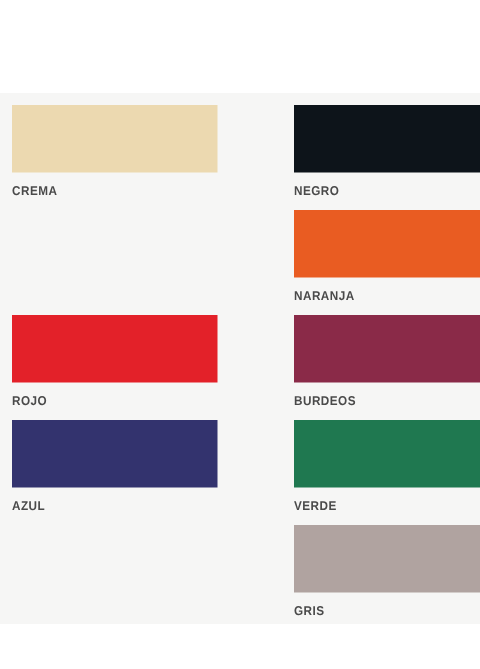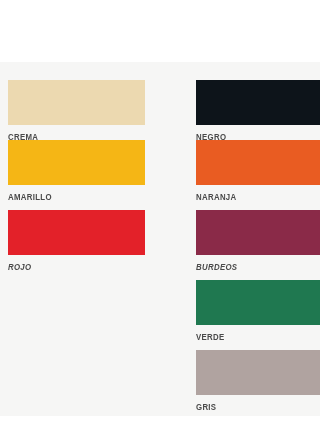--- a/index.html
+++ b/index.html
@@ -51,23 +51,23 @@
   }
   .swatch-column.left  { left: 8px; }
   .swatch-column.right { left: 196px; }
 
   .swatch-item {
     position: absolute;
     left: 0;
     width: 137px;
     height: 68px;
   }
-  .swatch-item.r0 { top: 18px; }
+  .swatch-item.r0 { top: 8px; }
   .swatch-item.r1 { top: 78px; }
-  .swatch-item.r2 { top: 148px; font-style: italic; }
+  .swatch-item.r2 { top: 148px; }
   .swatch-item.r3 { top: 218px; }
   .swatch-item.r4 { top: 288px; }
 
   .swatch-chip {
     width: 137px;
     height: 45px;
     box-sizing: border-box;
     display: block;
   }
   .swatch-chip.outlined {
@@ -96,30 +96,30 @@
   <div id="swatch-panel" style="background: rgb(246, 246, 245);">
     <div class="swatch-columns">
 
       <div class="swatch-column left">
 
         <div class="swatch-item r0">
           <span class="swatch-chip" style="background:#ecd9b0"></span>
           <span class="swatch-label" style="color: rgb(74, 74, 74);">CREMA</span>
         </div>
 
-        <div class="swatch-item r1">
-          <span class="swatch-chip" style="background:#f5b615"></span>
-          <span class="swatch-label" style="color: rgb(74, 74, 74);">AMARILLO</span>
-        </div>
 
         <div class="swatch-item r2">
           <span class="swatch-chip" style="background:#e32129"></span>
           <span class="swatch-label" style="color: rgb(74, 74, 74);">ROJO</span>
         </div>
 
+        <div class="swatch-item r3">
+          <span class="swatch-chip" style="background:#33336e"></span>
+          <span class="swatch-label" style="color: rgb(74, 74, 74);">AZUL</span>
+        </div>
 
 
       </div>
 
       <div class="swatch-column right">
 
         <div class="swatch-item r0">
           <span class="swatch-chip" style="background:#0d141a"></span>
           <span class="swatch-label" style="color: rgb(74, 74, 74);">NEGRO</span>
         </div>

